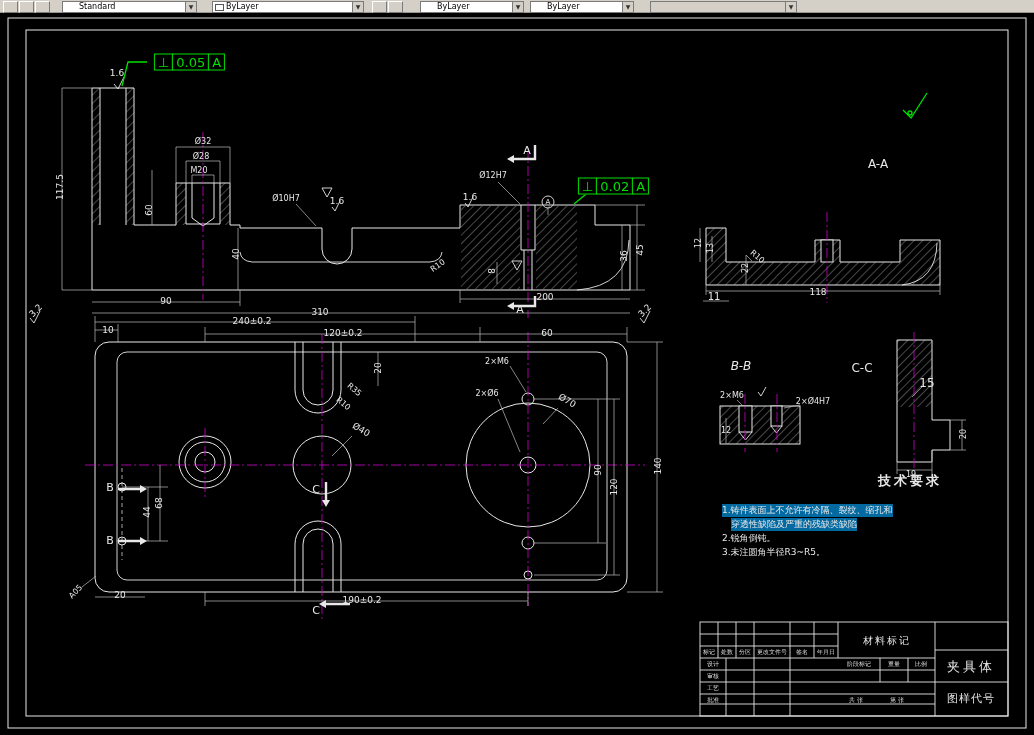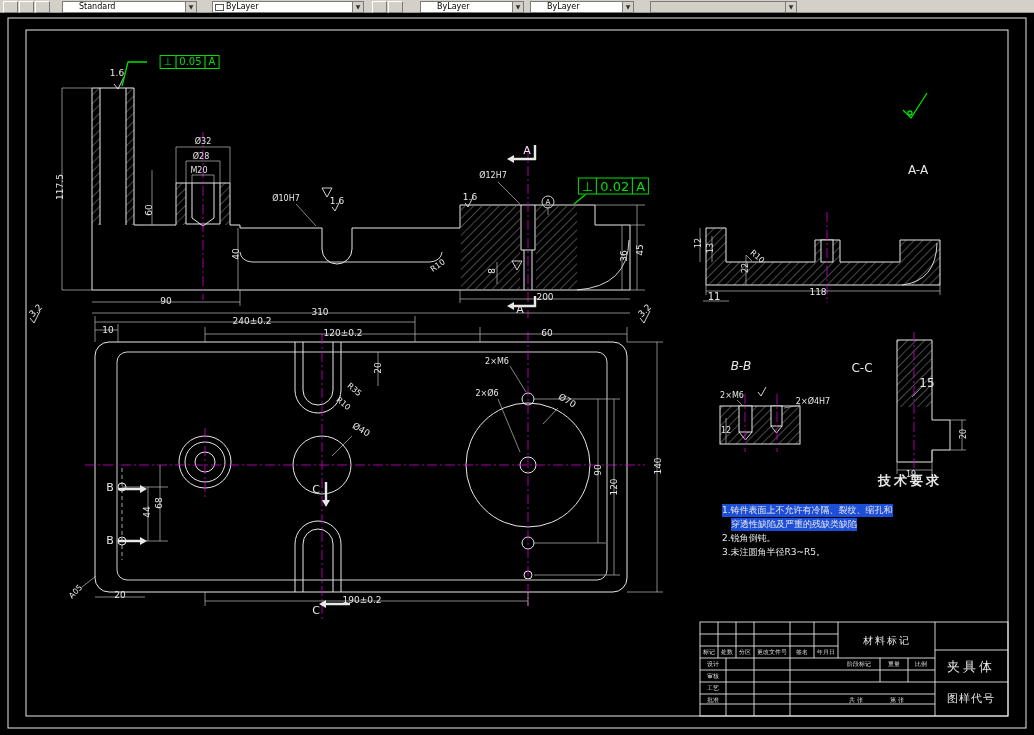--- a/index.html
+++ b/index.html
@@ -16,21 +16,21 @@
   .combo.disabled{background:#d4d0c8;}
   .combo.disabled .combo-text{color:#888;}
   
   #labels-layer{position:absolute;left:0;top:0;width:1034px;height:735px;pointer-events:none;z-index:4;}
   .lbl{position:absolute;white-space:nowrap;line-height:1;}
   .lbl .cell{display:inline-block;border:1px solid currentColor;padding:1px 3px;margin-left:-1px;background:#000;}
   
   .techreq{position:absolute;left:722px;top:472px;width:220px;color:#e8e8e8;z-index:4;}
   .tr-title{font-size:13px;font-weight:bold;text-align:right;letter-spacing:3px;margin-bottom:14px;}
   .tr-line{display:table;font-size:9px;line-height:13px;margin-bottom:1px;}
-  .hl{background:#1d4ed8;text-align:center;}
+  .hl{background:#0369a1;text-align:center;}
   .tr-indent{margin-left:9px;}
   
   .tb-text{position:absolute;color:#e8e8e8;z-index:4;white-space:nowrap;}
   #tb-material{left:846px;top:634px;width:82px;text-align:center;font-size:10px;letter-spacing:2px;}
   #tb-name{left:936px;top:658px;width:70px;text-align:center;font-size:13px;letter-spacing:3px;}
   #tb-code{left:936px;top:691px;width:70px;text-align:center;font-size:11px;letter-spacing:1px;}
   
   svg{position:absolute;left:0;top:0;z-index:1;}
   .w{stroke:#e8e8e8;stroke-width:1;fill:none;}
   .w2{stroke:#e8e8e8;stroke-width:0.9;fill:none;}
@@ -159,21 +159,21 @@
     </g>
 
     <g>
       <rect class="w2" x="700" y="622" width="308" height="94"></rect>
       <path class="w2" d="M935,622 L935,716 M838,622 L838,658 M700,658 L935,658 M935,650 L1008,650 M935,682 L1008,682 M700,634 L838,634 M700,646 L838,646 M700,670 L935,670 M700,682 L935,682 M700,694 L935,694 M700,704 L935,704 M718,622 L718,658 M736,622 L736,658 M754,622 L754,658 M790,622 L790,658 M814,622 L814,658 M726,658 L726,716 M754,658 L754,716 M790,658 L790,716 M880,658 L880,682 M908,658 L908,682"></path>
     </g>
   </svg>
 
   <div id="labels-layer">
       <span class="lbl" style="left: 117px; top: 73px; color: rgb(232, 232, 232); font-size: 9px; transform: translate(-50%, -50%);">1.6</span>
-      <span class="lbl" style="left: 169px; top: 62px; color: rgb(0, 224, 0); font-size: 10px; transform: translate(-50%, -50%); padding-left: 42px;"><span class="cell">⊥</span><span class="cell">0.05</span><span class="cell">A</span></span>
+      <span class="lbl" style="left: 169px; top: 62px; color: rgb(0, 224, 0); font-size: 13px; transform: translate(-50%, -50%); padding-left: 42px;"><span class="cell">⊥</span><span class="cell">0.05</span><span class="cell">A</span></span>
       <span class="lbl" style="left: 60px; top: 187px; color: rgb(232, 232, 232); font-size: 9px; transform: translate(-50%, -50%) rotate(-90deg);">117.5</span>
       <span class="lbl" style="left: 203px; top: 142px; color: rgb(232, 232, 232); font-size: 8px; transform: translate(-50%, -50%);">Ø32</span>
       <span class="lbl" style="left: 201px; top: 157px; color: rgb(232, 232, 232); font-size: 8px; transform: translate(-50%, -50%);">Ø28</span>
       <span class="lbl" style="left: 199px; top: 171px; color: rgb(232, 232, 232); font-size: 8px; transform: translate(-50%, -50%);">M20</span>
       <span class="lbl" style="left: 149px; top: 210px; color: rgb(232, 232, 232); font-size: 9px; transform: translate(-50%, -50%) rotate(-90deg);">60</span>
       <span class="lbl" style="left: 236px; top: 254px; color: rgb(232, 232, 232); font-size: 9px; transform: translate(-50%, -50%) rotate(-90deg);">40</span>
       <span class="lbl" style="left: 286px; top: 199px; color: rgb(232, 232, 232); font-size: 8px; transform: translate(-50%, -50%);">Ø10H7</span>
       <span class="lbl" style="left: 337px; top: 201px; color: rgb(232, 232, 232); font-size: 9px; transform: translate(-50%, -50%);">1.6</span>
       <span class="lbl" style="left: 470px; top: 197px; color: rgb(232, 232, 232); font-size: 9px; transform: translate(-50%, -50%);">1.6</span>
       <span class="lbl" style="left: 493px; top: 176px; color: rgb(232, 232, 232); font-size: 8px; transform: translate(-50%, -50%);">Ø12H7</span>
@@ -183,21 +183,21 @@
       <span class="lbl" style="left: 548px; top: 202px; color: rgb(232, 232, 232); font-size: 7px; transform: translate(-50%, -50%);">A</span>
       <span class="lbl" style="left: 640px; top: 250px; color: rgb(232, 232, 232); font-size: 9px; transform: translate(-50%, -50%) rotate(-90deg);">45</span>
       <span class="lbl" style="left: 624px; top: 256px; color: rgb(232, 232, 232); font-size: 9px; transform: translate(-50%, -50%) rotate(-90deg);">36</span>
       <span class="lbl" style="left: 492px; top: 271px; color: rgb(232, 232, 232); font-size: 9px; transform: translate(-50%, -50%) rotate(-90deg);">8</span>
       <span class="lbl" style="left: 438px; top: 266px; color: rgb(232, 232, 232); font-size: 8px; transform: translate(-50%, -50%) rotate(-35deg);">R10</span>
       <span class="lbl" style="left: 166px; top: 301px; color: rgb(232, 232, 232); font-size: 9px; transform: translate(-50%, -50%);">90</span>
       <span class="lbl" style="left: 320px; top: 312px; color: rgb(232, 232, 232); font-size: 9px; transform: translate(-50%, -50%);">310</span>
       <span class="lbl" style="left: 545px; top: 297px; color: rgb(232, 232, 232); font-size: 9px; transform: translate(-50%, -50%);">200</span>
       <span class="lbl" style="left: 36px; top: 311px; color: rgb(232, 232, 232); font-size: 9px; transform: translate(-50%, -50%) rotate(-45deg);">3.2</span>
       <span class="lbl" style="left: 645px; top: 311px; color: rgb(232, 232, 232); font-size: 9px; transform: translate(-50%, -50%) rotate(-45deg);">3.2</span>
-      <span class="lbl" style="left: 878px; top: 170px; color: rgb(232, 232, 232); font-size: 12px; transform: translate(-50%, -50%); margin-left: 40px;">A-A</span>
+      <span class="lbl" style="left: 878px; top: 164px; color: rgb(232, 232, 232); font-size: 12px; transform: translate(-50%, -50%);">A-A</span>
       <span class="lbl" style="left: 699px; top: 243px; color: rgb(232, 232, 232); font-size: 8px; transform: translate(-50%, -50%) rotate(-90deg);">12</span>
       <span class="lbl" style="left: 711px; top: 248px; color: rgb(232, 232, 232); font-size: 8px; transform: translate(-50%, -50%) rotate(-90deg);">13</span>
       <span class="lbl" style="left: 746px; top: 268px; color: rgb(232, 232, 232); font-size: 8px; transform: translate(-50%, -50%) rotate(-90deg);">22</span>
       <span class="lbl" style="left: 757px; top: 257px; color: rgb(232, 232, 232); font-size: 8px; transform: translate(-50%, -50%) rotate(40deg);">R10</span>
       <span class="lbl" style="left: 818px; top: 292px; color: rgb(232, 232, 232); font-size: 9px; transform: translate(-50%, -50%);">118</span>
       <span class="lbl" style="left: 714px; top: 297px; color: rgb(232, 232, 232); font-size: 10px; transform: translate(-50%, -50%);">11</span>
       <span class="lbl" style="left: 108px; top: 330px; color: rgb(232, 232, 232); font-size: 9px; transform: translate(-50%, -50%);">10</span>
       <span class="lbl" style="left: 252px; top: 321px; color: rgb(232, 232, 232); font-size: 9px; transform: translate(-50%, -50%);">240±0.2</span>
       <span class="lbl" style="left: 343px; top: 333px; color: rgb(232, 232, 232); font-size: 9px; transform: translate(-50%, -50%);">120±0.2</span>
       <span class="lbl" style="left: 547px; top: 333px; color: rgb(232, 232, 232); font-size: 9px; transform: translate(-50%, -50%);">60</span>

